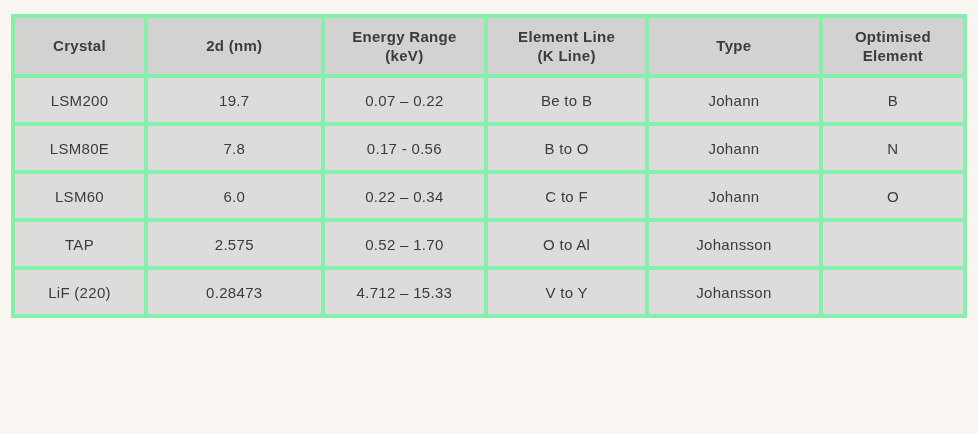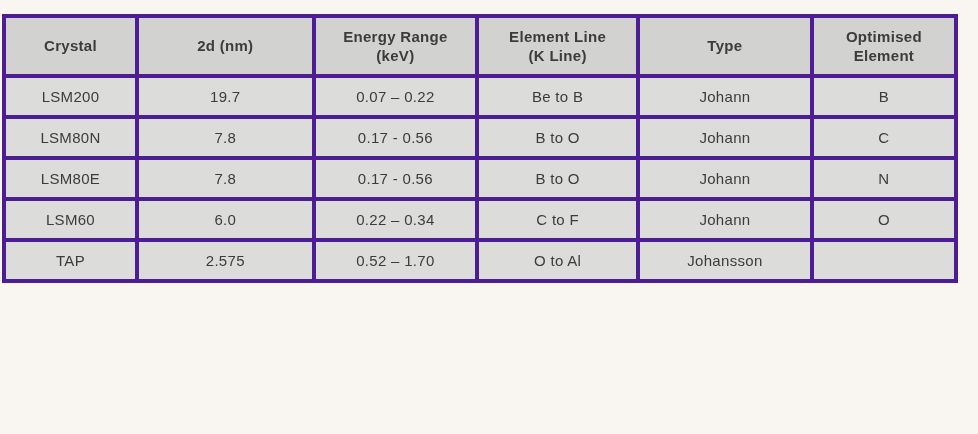--- a/index.html
+++ b/index.html
@@ -12,47 +12,47 @@
     overflow: hidden;
   }
   .page {
     position: relative;
     width: 978px;
     height: 434px;
     background: #f9f5f0;
   }
   table.spec-table {
     position: absolute;
-    left: 2px;
+    left: 11px;
     top: 14px;
     width: 956px;
     border-collapse: separate;
     border-spacing: 4px;
-    background: #4c1d95; 
+    background: #86efac; 
     table-layout: fixed;
   }
   th, td {
     background: #dcdcdb;
     color: #3c3c3c;
     text-align: center;
     vertical-align: middle;
     font-size: 15px;
     letter-spacing: 0.3px;
     padding: 0 4px;
     overflow: hidden;
   }
   thead th {
     background: #d2d2d1;
     font-weight: bold;
     height: 56px;
     font-size: 15px;
     line-height: 1.3;
   }
   tbody td {
-    height: 37px;
+    height: 44px;
     font-weight: normal;
   }
   .hdr-line { display: block; }
   .hdr-line:empty { display: none; }
 </style>
 </head>
 <body>
 
 <div class="page">
   <table class="spec-table">
@@ -95,28 +95,20 @@
     <tbody>
       <tr>
         <td>LSM200</td>
         <td>19.7</td>
         <td>0.07 – 0.22</td>
         <td>Be to B</td>
         <td>Johann</td>
         <td>B</td>
       </tr>
       <tr>
-        <td>LSM80N</td>
-        <td>7.8</td>
-        <td>0.17 - 0.56</td>
-        <td>B to O</td>
-        <td>Johann</td>
-        <td>C</td>
-      </tr>
-      <tr>
         <td>LSM80E</td>
         <td>7.8</td>
         <td>0.17 - 0.56</td>
         <td>B to O</td>
         <td>Johann</td>
         <td>N</td>
       </tr>
       <tr>
         <td>LSM60</td>
         <td>6.0</td>
@@ -126,15 +118,23 @@
         <td>O</td>
       </tr>
       <tr>
         <td>TAP</td>
         <td>2.575</td>
         <td>0.52 – 1.70</td>
         <td>O to Al</td>
         <td>Johansson</td>
         <td></td>
       </tr>
+      <tr>
+        <td>LiF (220)</td>
+        <td>0.28473</td>
+        <td>4.712 – 15.33</td>
+        <td>V to Y</td>
+        <td>Johansson</td>
+        <td></td>
+      </tr>
     </tbody>
   </table>
 </div>
 
 </body></html>

